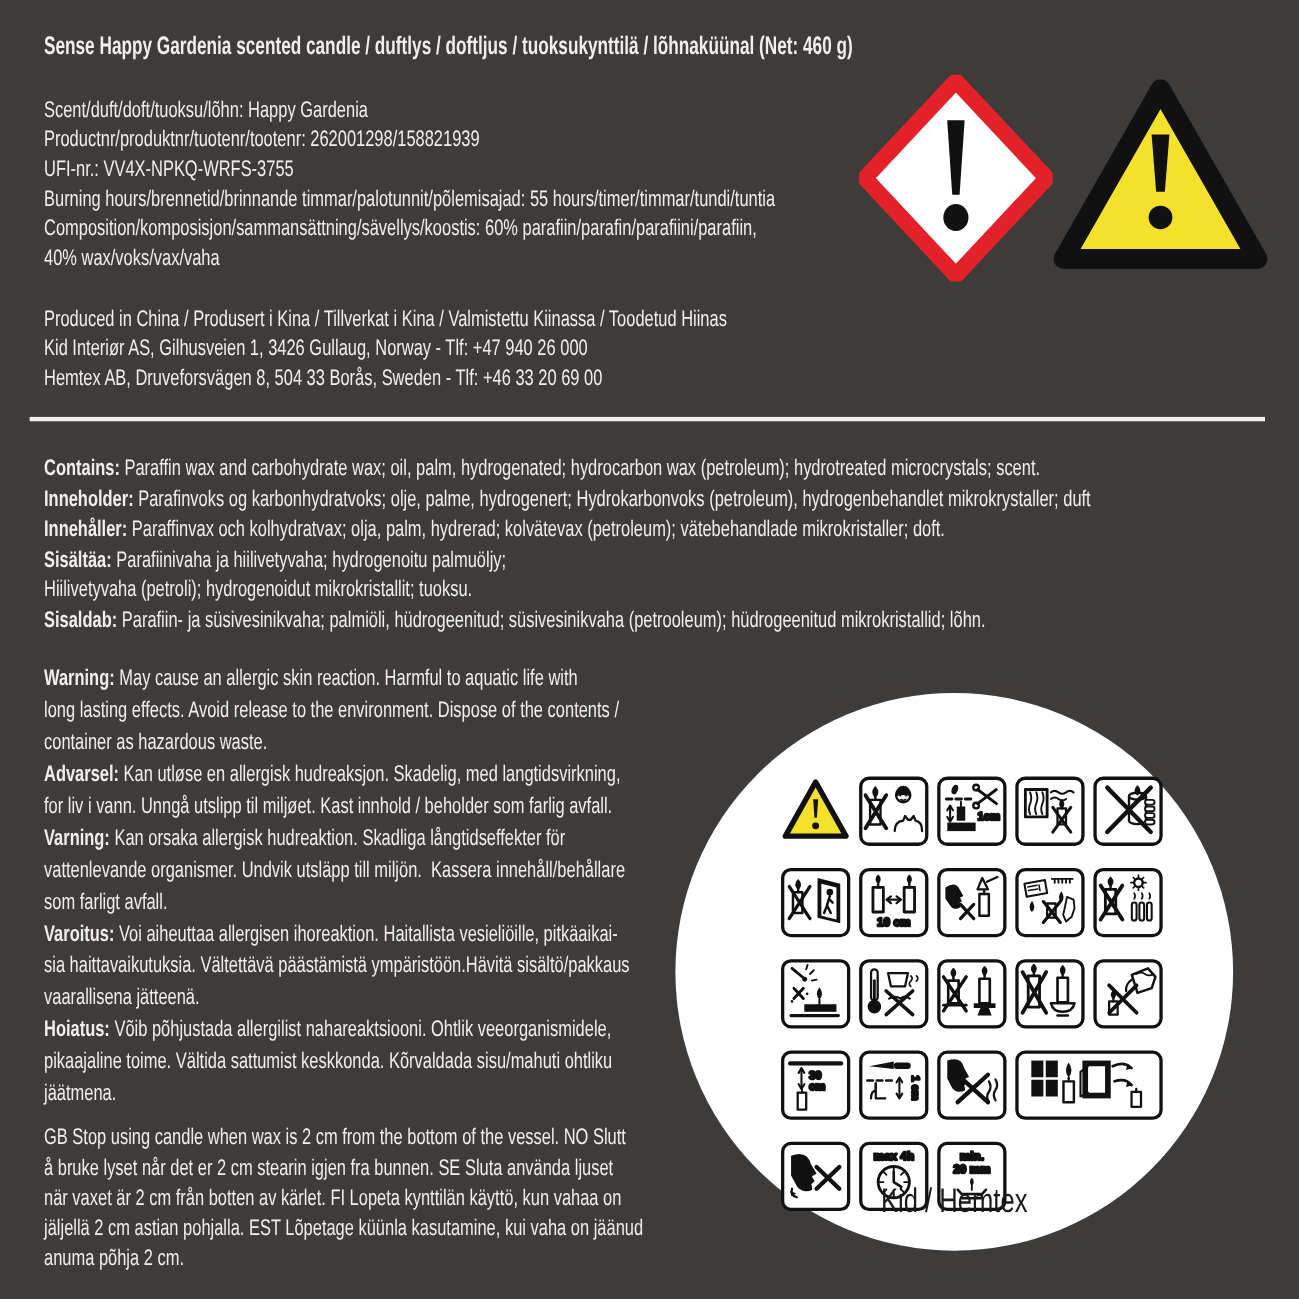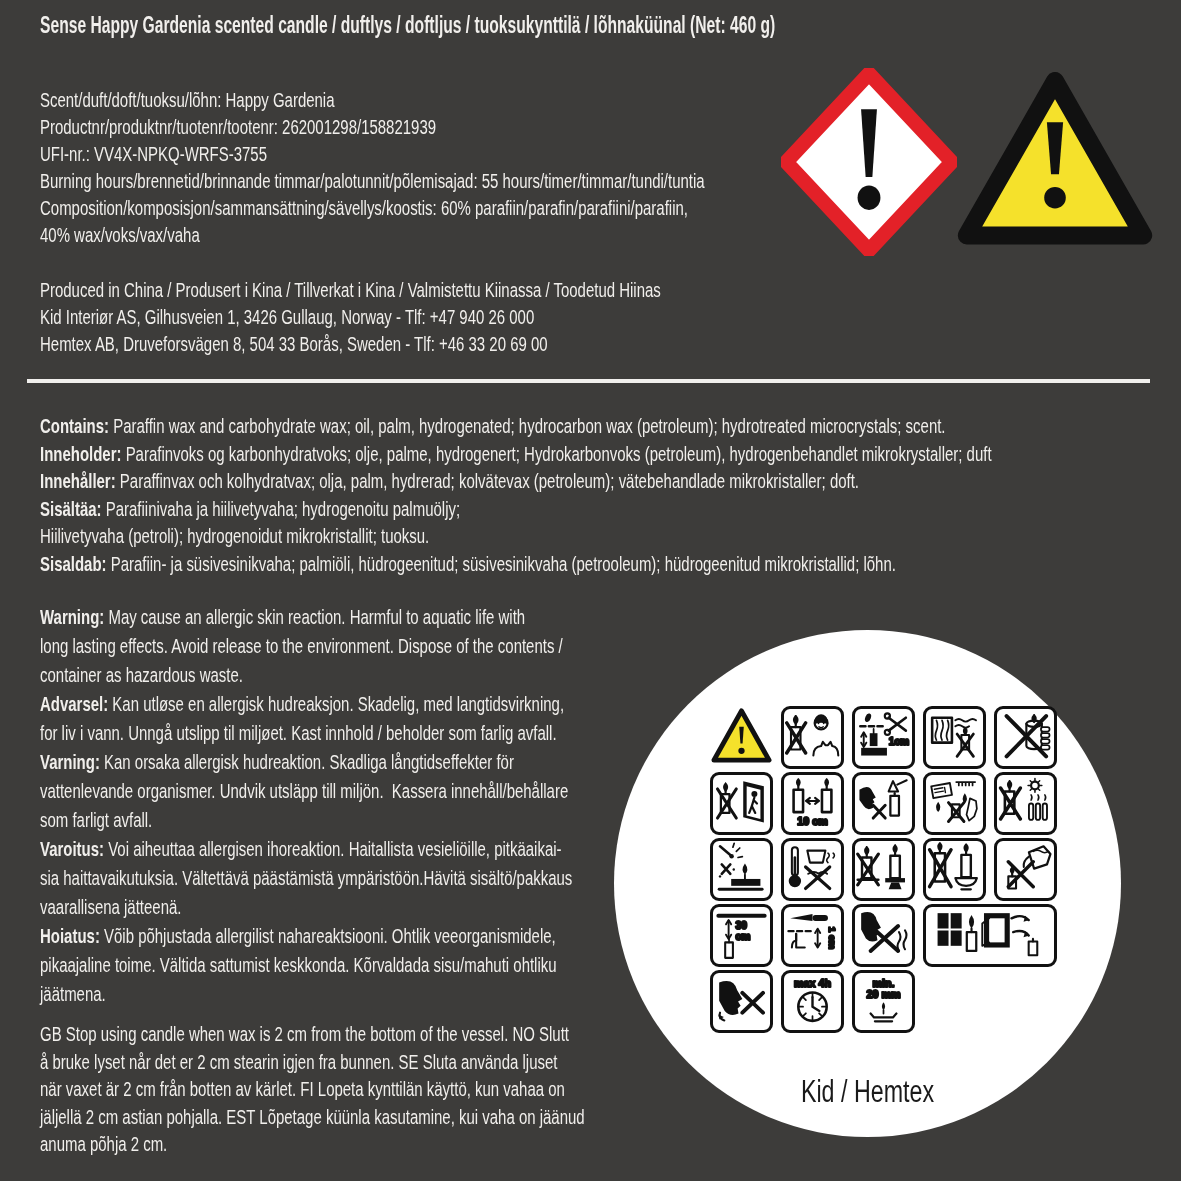--- a/index.html
+++ b/index.html
@@ -12,33 +12,33 @@
   .abs{position:absolute}
   .cond{transform:scaleX(0.73);transform-origin:0 0}
   .line{white-space:pre;font-size:20.5px;line-height:27px}
   .line strong{font-weight:700}
   .title{font-size:23px;font-weight:700;transform:scaleX(0.68);transform-origin:0 0;white-space:pre}
   .warn .line{line-height:29px}
   .cont .line{line-height:27.5px}
   .use .line{line-height:27.5px}
   .divider{background:var(--text);height:4px}
   .circle{background:var(--white);border-radius:50%}
-  .grid{display:grid;grid-template-columns:repeat(5,63px);grid-auto-rows:63px;gap:3px 8px}
+  .grid{display:grid;grid-template-columns:repeat(5,63px);grid-auto-rows:63px;gap:20px 8px}
   .cell{border:3px solid var(--black);border-radius:9px;background:var(--white);padding:1px}
   .cell.plain{border:none;border-radius:0;background:transparent;padding:0}
   .cell.wide{grid-column:span 2}
   .cell svg{width:100%;height:100%;display:block}
   svg text{font-family:"Liberation Sans",sans-serif;font-weight:700;fill:#111}
   .brand{width:507px;text-align:center;color:#1a1a1a;font-size:31px;transform:scaleX(0.75);transform-origin:50% 0;white-space:pre}
   .ic{stroke:#111;fill:none;stroke-width:2.5;stroke-linecap:round;stroke-linejoin:round}
 </style>
 </head>
 <body>
 
-<div class="abs" style="left:40px;top:12px">
+<div class="abs" style="left:40px;top:28px">
   <div class="title">Sense Happy Gardenia scented candle / duftlys / doftljus / tuoksukynttilä / lõhnaküünal (Net: 460 g)</div>
 </div>
 
 <div class="abs cond" style="left:40px;top:86px">
   <div class="line">Scent/duft/doft/tuoksu/lõhn: Happy Gardenia</div>
   <div class="line">Productnr/produktnr/tuotenr/tootenr: 262001298/158821939</div>
   <div class="line">UFI-nr.: VV4X-NPKQ-WRFS-3755</div>
   <div class="line">Burning hours/brennetid/brinnande timmar/palotunnit/põlemisajad: 55 hours/timer/timmar/tundi/tuntia</div>
   <div class="line">Composition/komposisjon/sammansättning/sävellys/koostis: 60% parafiin/parafin/parafiini/parafiin,</div>
   <div class="line">40% wax/voks/vax/vaha</div>

